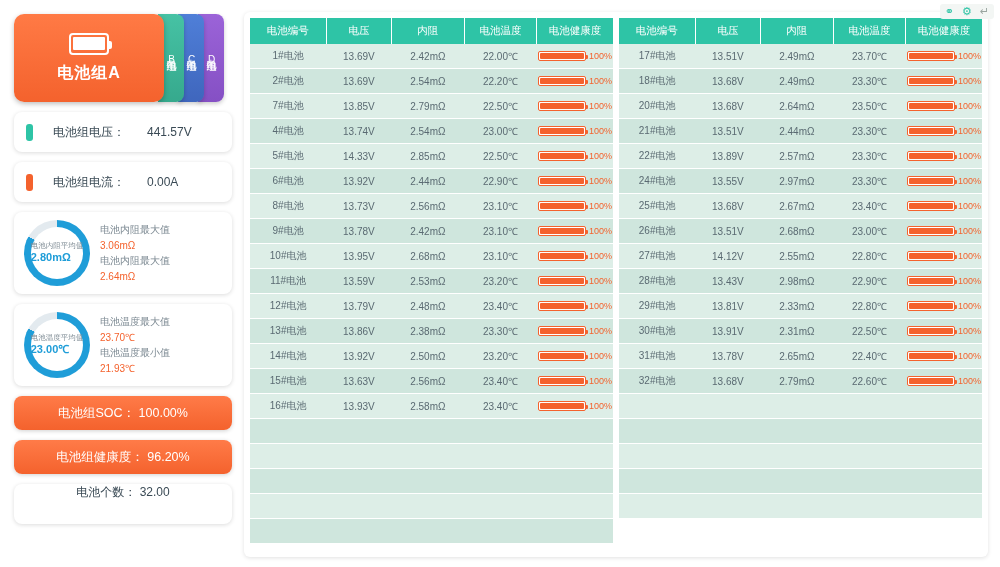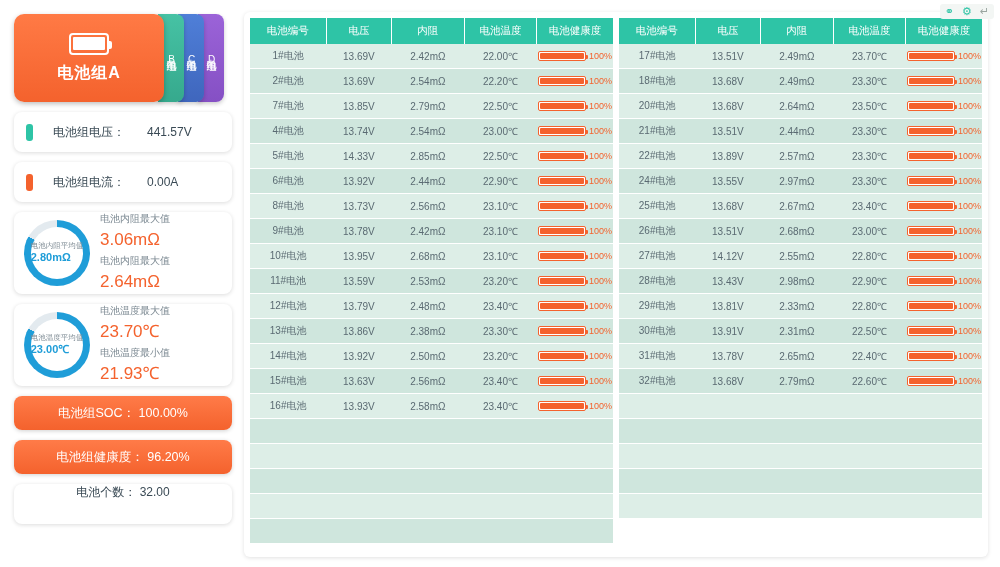--- a/index.html
+++ b/index.html
@@ -181,21 +181,21 @@
     text-align: left;
     line-height: 1.25;
   }
   .donut .g-cap { font-size: 7.5px; color: #7d8a93; display: block; }
   .donut .g-val { font-size: 11px; color: #1f9dd8; font-weight: bold; display: block; }
   .gauge-right {
     font-size: 10px;
     color: #7d8a93;
     line-height: 1.55;
   }
-  .gauge-right .num { color: #f4622d; font-size: 17px; }
+  .gauge-right .num { color: #f4622d; font-size: 10px; }
   .gauge-right .sub { display: block; }
 
   .bar-card {
     height: 34px;
     border-radius: 8px;
     background: linear-gradient(180deg,#ff7b48,#f4622d);
     color: #fff;
     font-size: 12.5px;
     display: flex;
     align-items: center;

